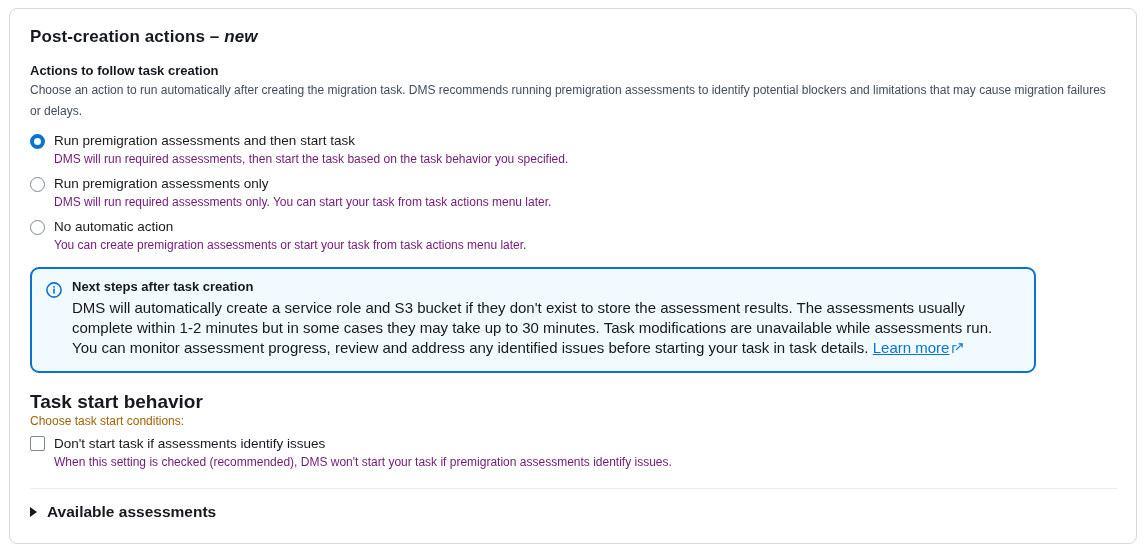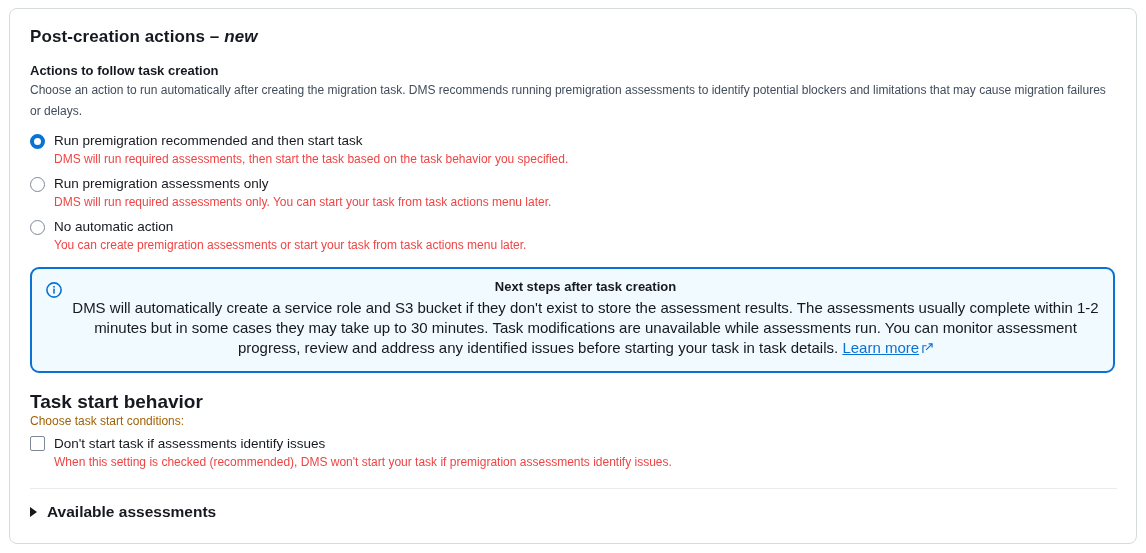--- a/index.html
+++ b/index.html
@@ -73,35 +73,34 @@
     background: #ffffff;
   }
   .radio-text { margin-top: -1px; }
   .radio-label {
     font-size: 13.5px;
     line-height: 18px;
     color: #16191f;
   }
   .radio-hint {
     font-size: 12px;
-    color: #ef4444;
+    color: #701a75;
     line-height: 16px;
     margin-top: 1px;
   }
   .alert {
     border: 2px solid #0972d3;
     background: #f1faff;
     border-radius: 9px;
     padding: 10px 14px 12px 14px;
     display: flex;
     align-items: flex-start;
     margin: 4px 0 18px 0;
     box-sizing: border-box;
-    width: 1085px;
-    text-align: center;
+    width: 1006px;
   }
   .alert-icon {
     flex: 0 0 auto;
     width: 16px;
     height: 16px;
     margin: 3px 10px 0 0;
   }
   .alert-title {
     font-size: 13px;
     font-weight: bold;
@@ -180,21 +179,21 @@
     <h1 class="panel-title"><span>Post-creation actions – </span><span class="new-tag">new</span></h1>
 
     <div class="section-label">Actions to follow task creation</div>
     <div class="section-desc">Choose an action to run automatically after creating the migration task. DMS recommends running premigration assessments to identify potential blockers and limitations that may cause migration failures or delays.</div>
 
     <div class="radio-group">
 
       <div class="radio-row selected">
         <span class="radio-outer"></span>
         <span class="radio-text">
-          <span class="radio-label">Run premigration recommended and then start task</span>
+          <span class="radio-label">Run premigration assessments and then start task</span>
           <div class="radio-hint">DMS will run required assessments, then start the task based on the task behavior you specified.</div>
         </span>
       </div>
 
       <div class="radio-row">
         <span class="radio-outer"></span>
         <span class="radio-text">
           <span class="radio-label">Run premigration assessments only</span>
           <div class="radio-hint">DMS will run required assessments only. You can start your task from task actions menu later.</div>
         </span>

